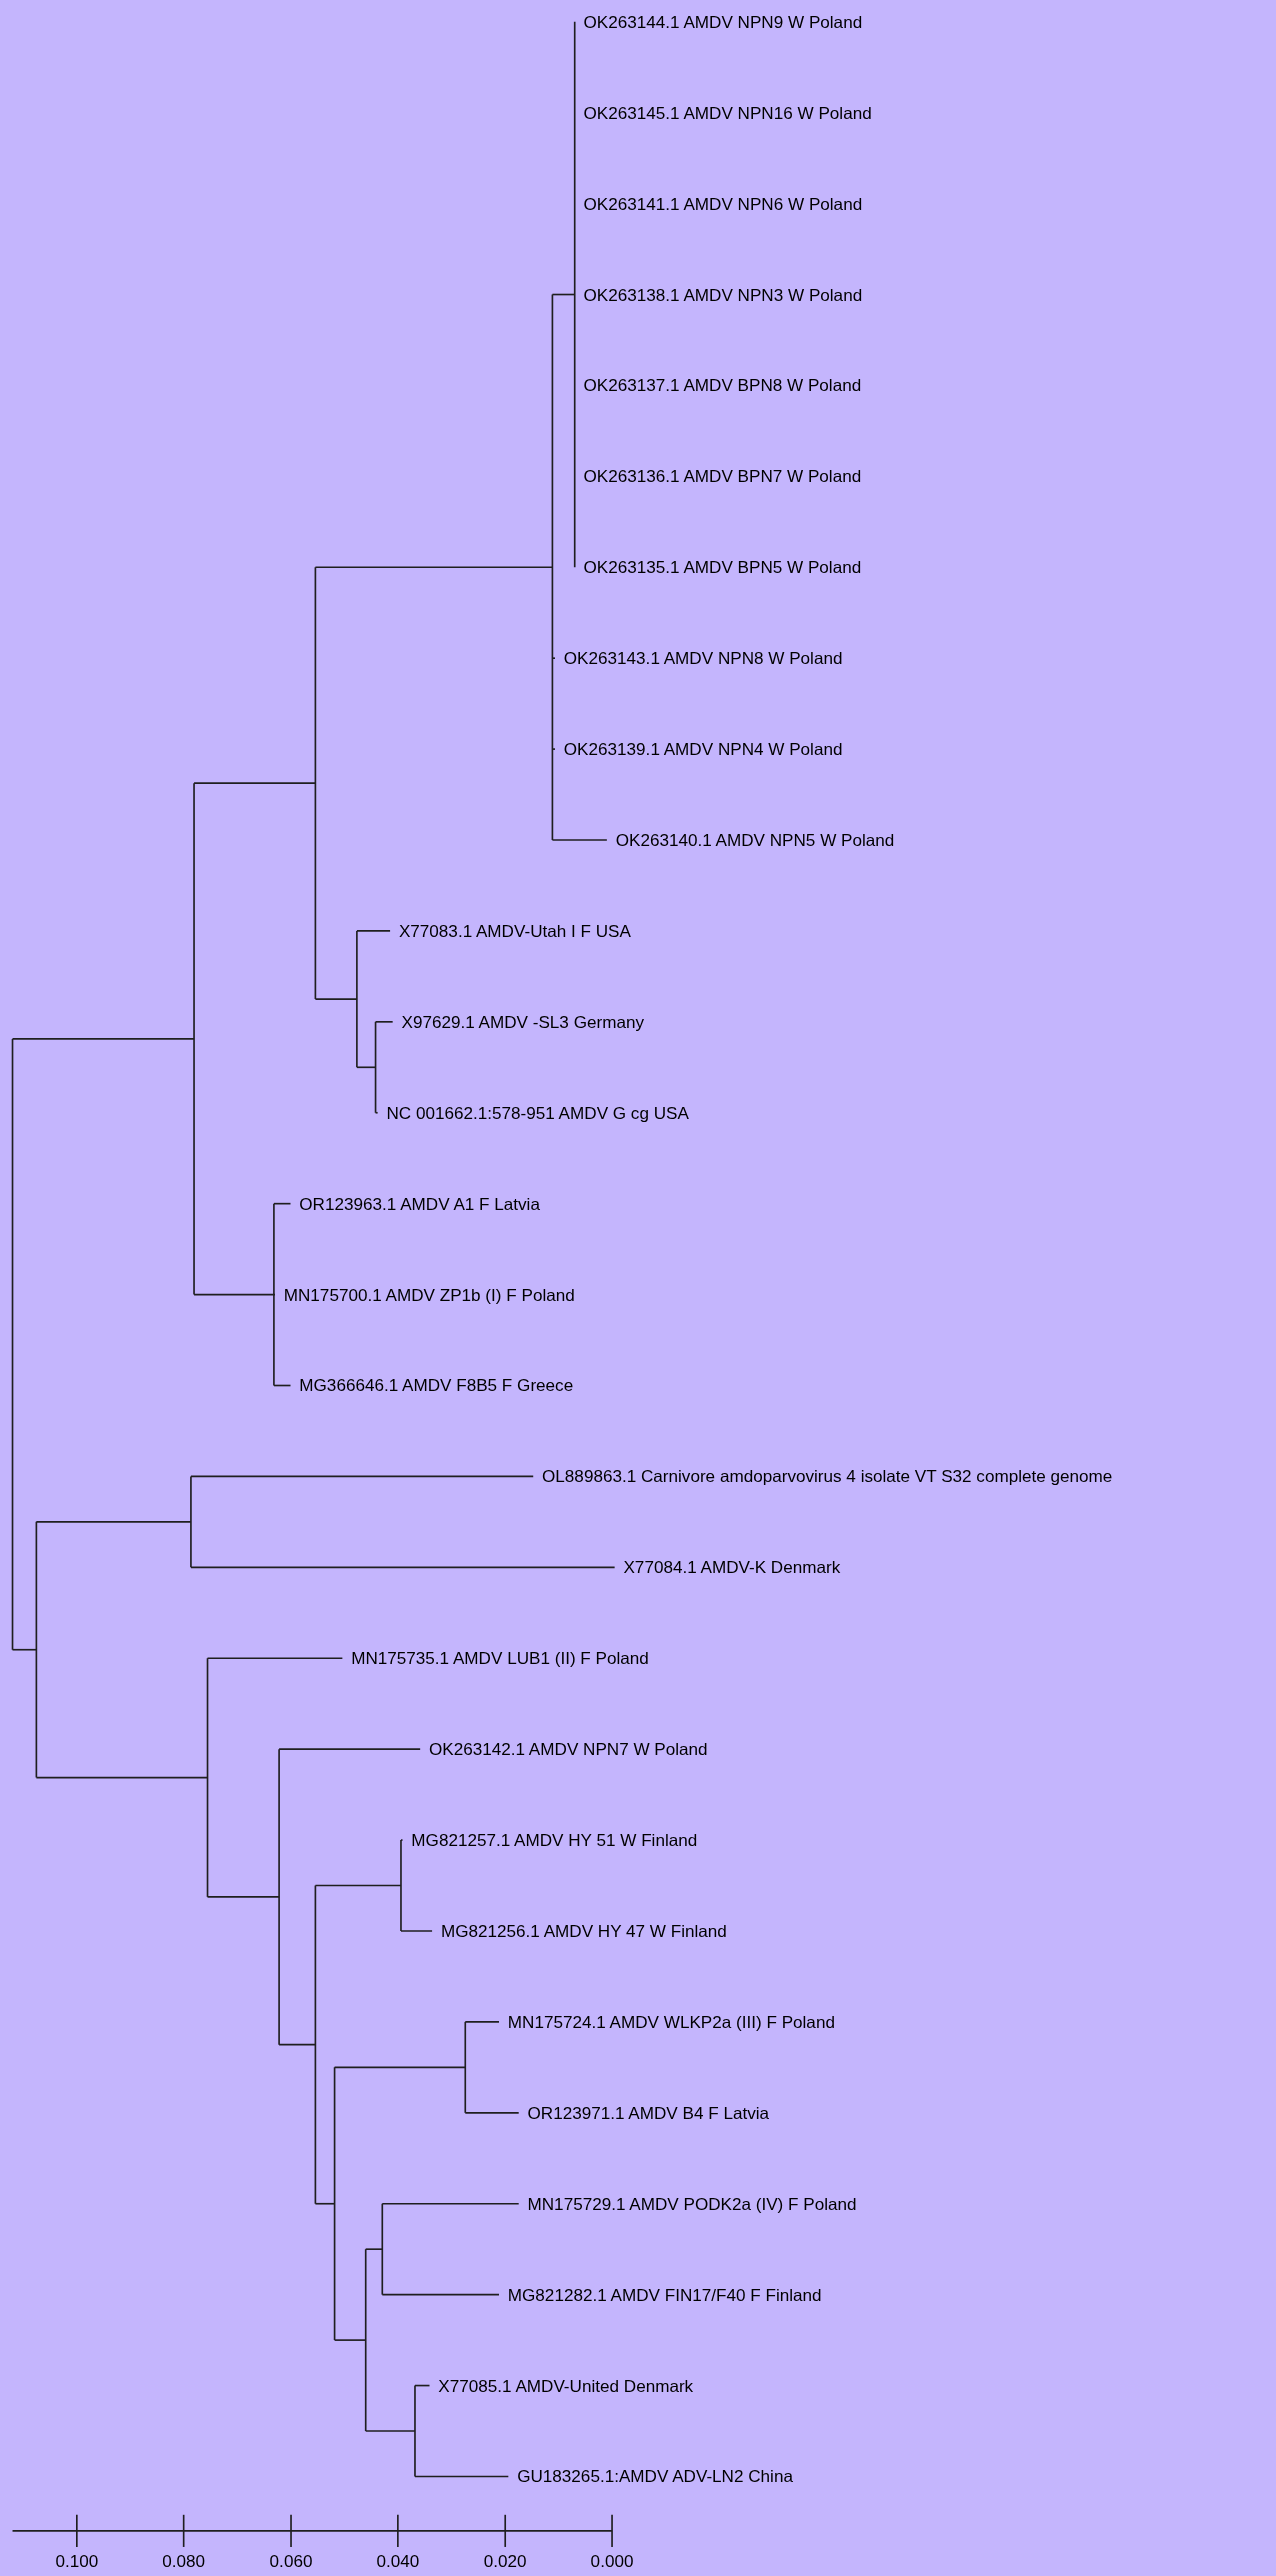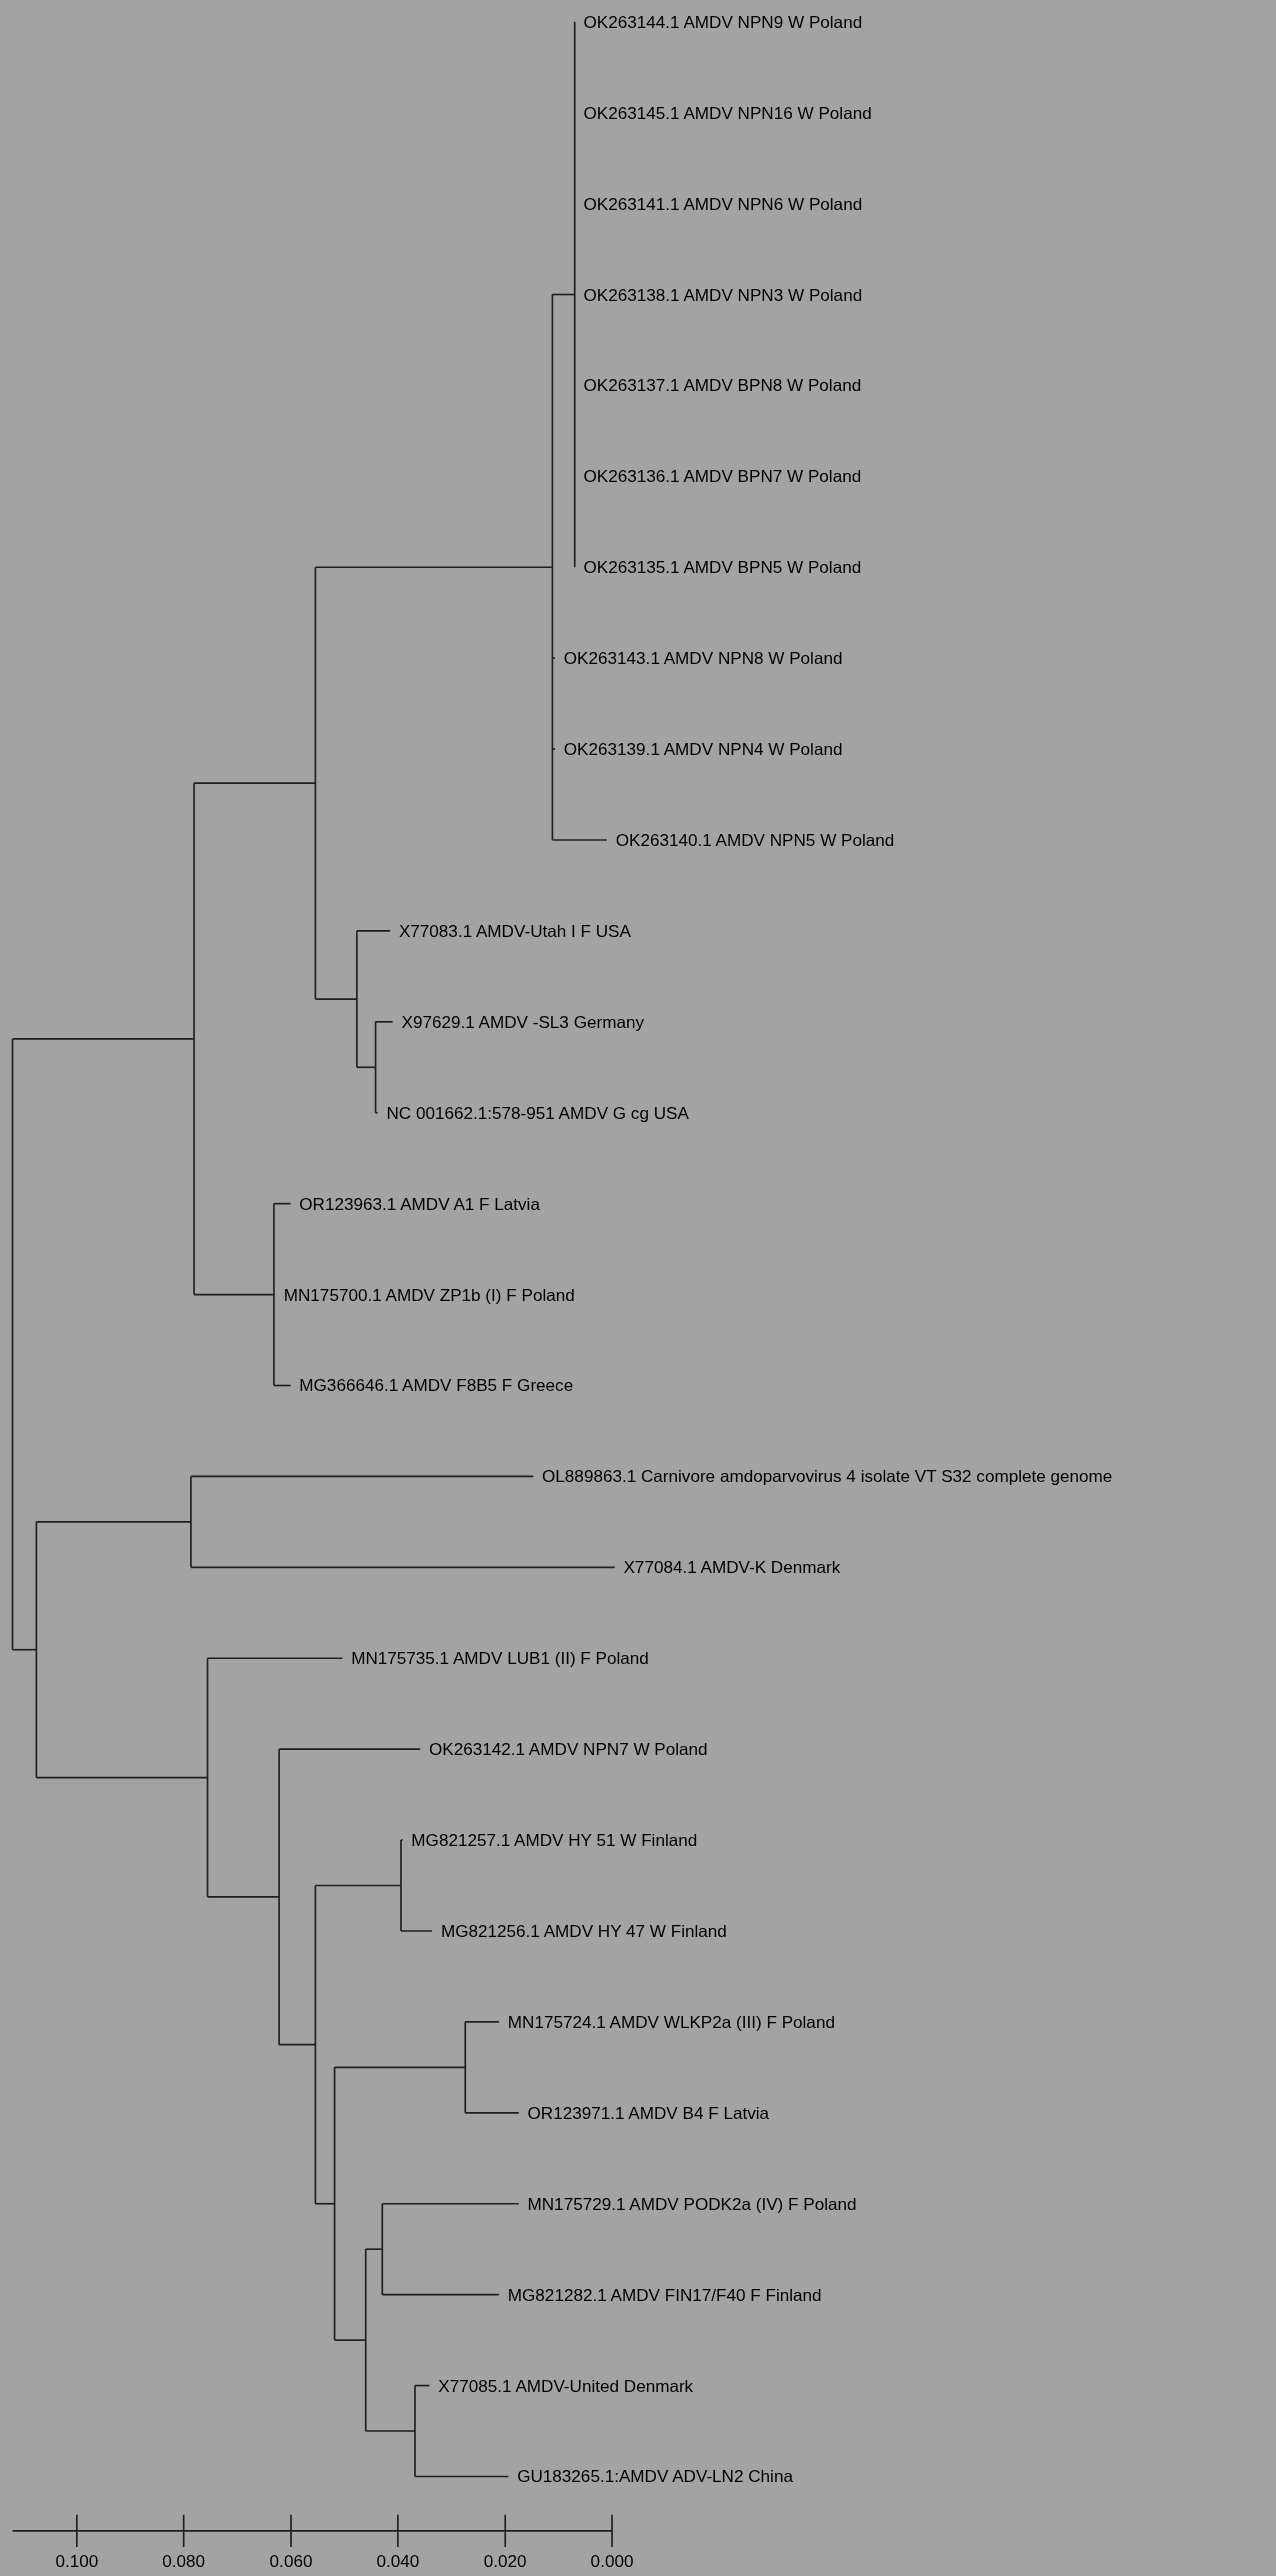--- a/index.html
+++ b/index.html
@@ -4,21 +4,21 @@
 <style>
   html, body {
     margin: 0;
     padding: 0;
     background: #ffffff;
   }
   .figure {
     position: relative;
     width: 1277px;
     height: 2576px;
-    background: #a3a3a3;
+    background: #c4b5fd;
     font-family: "Liberation Sans", sans-serif;
   }
   svg text {
     font-family: "Liberation Sans", sans-serif;
     fill: #000000;
   }
 </style>
 </head>
 <body>
 

